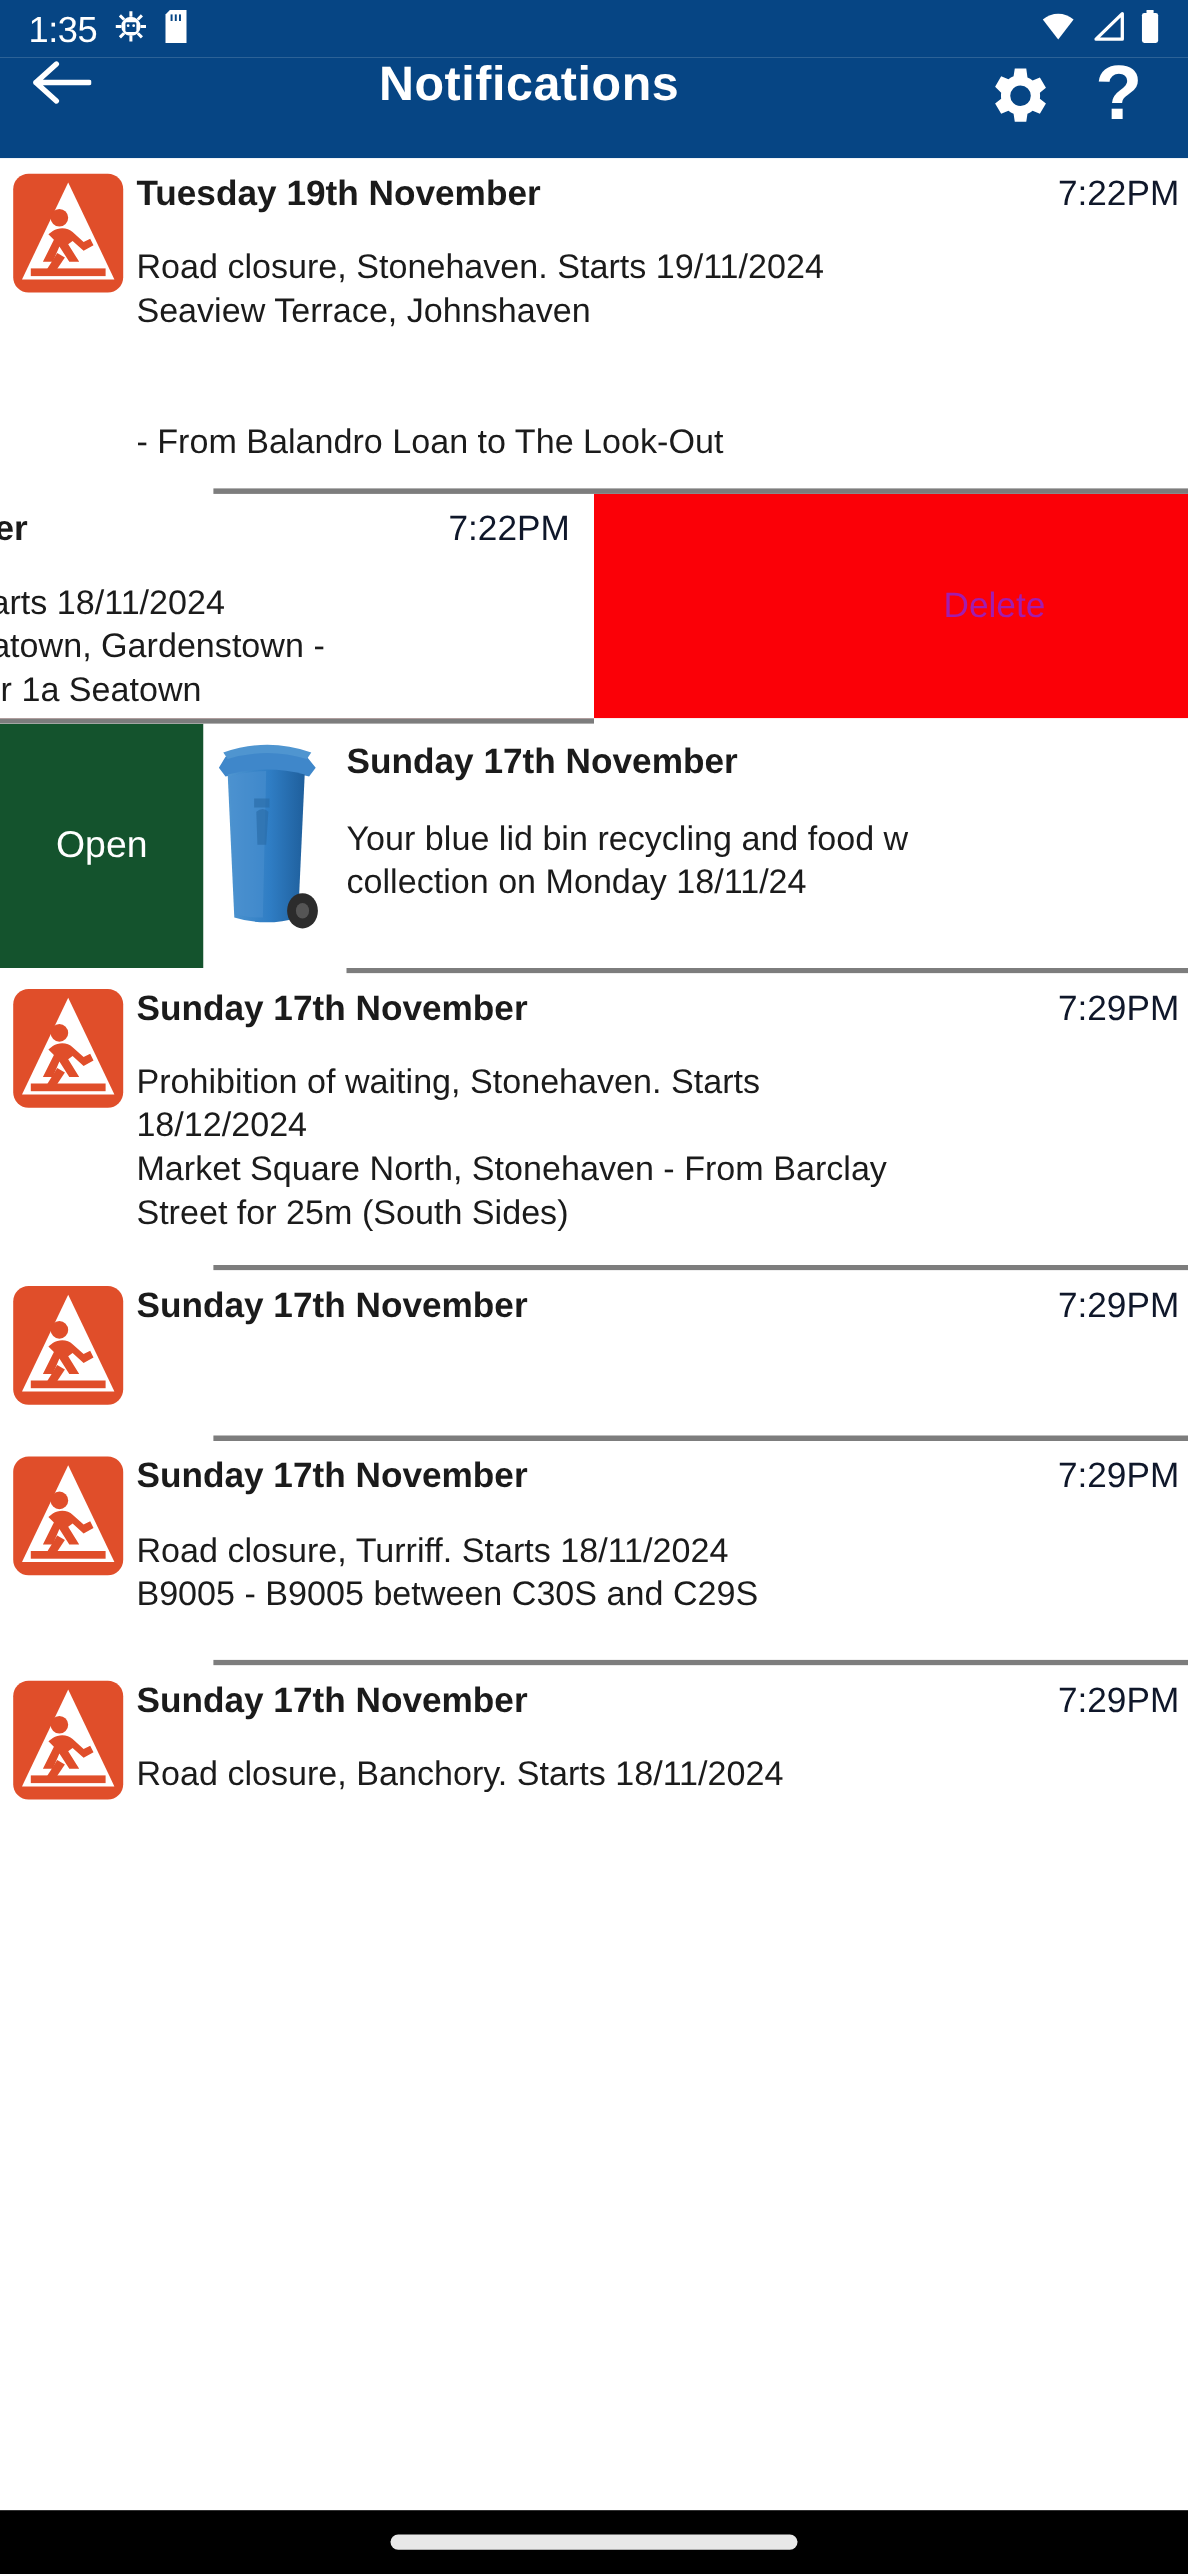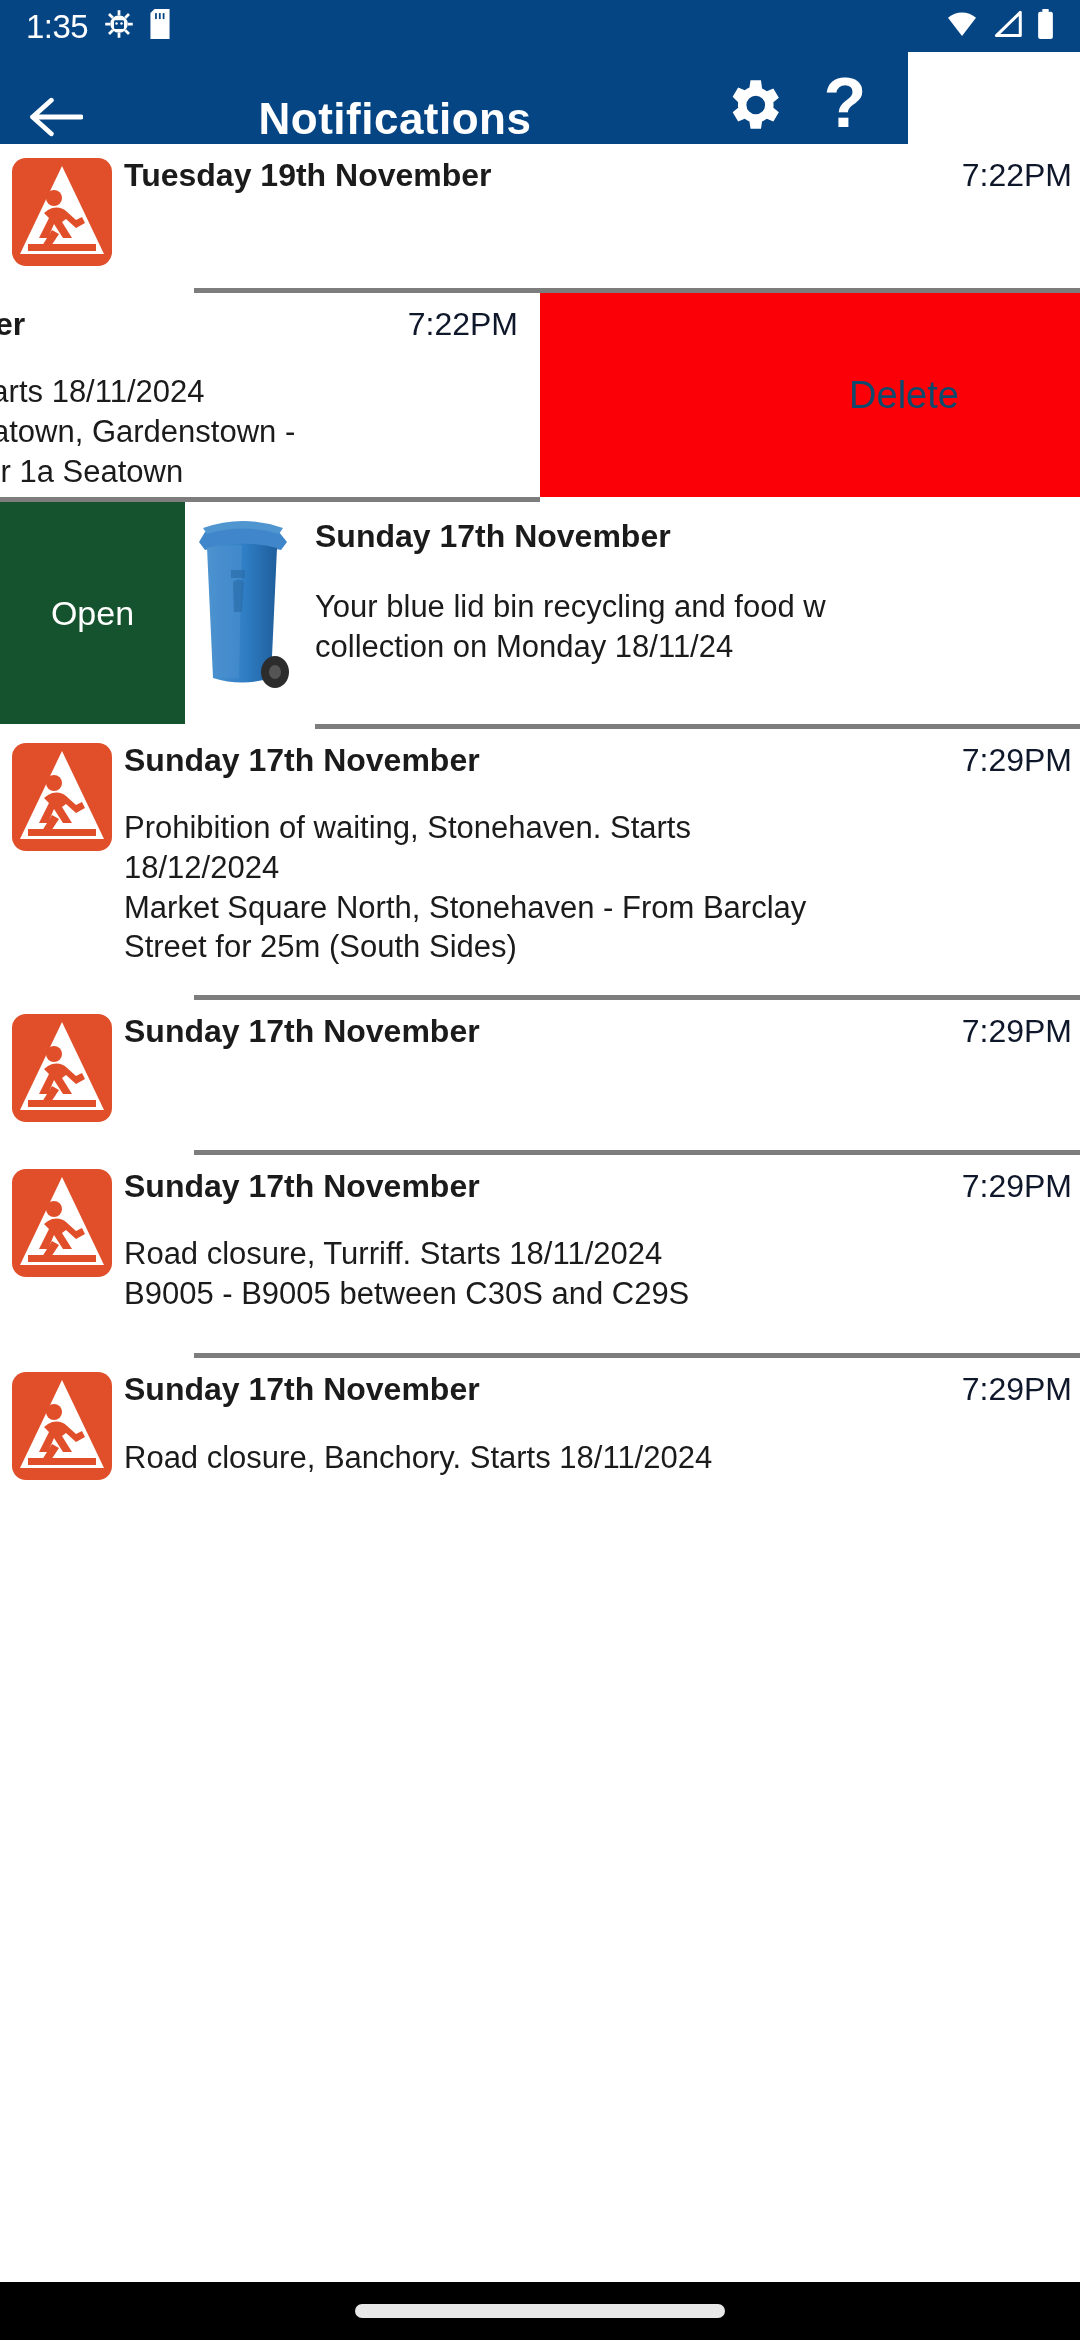--- a/index.html
+++ b/index.html
@@ -16,23 +16,23 @@
     position:absolute; top:0; left:0; width:1080px; height:52px;
     background:#064584; color:#fff;
     display:flex; align-items:center;
   }
   .sb-left { display:flex; align-items:center; gap:16px; padding-left:26px; }
   .sb-clock { font-size:33px; letter-spacing:-0.5px; line-height:1; }
   .sb-right { margin-left:auto; display:flex; align-items:center; gap:14px; padding-right:26px; }
 
   
   .appbar {
-    position:absolute; top:52px; left:0; width:908px; height:92px;
+    position:absolute; top:52px; left:0; width:1080px; height:92px;
     background:#064584; color:#fff;
-    display:flex; align-items:flex-end;
+    display:flex; align-items:flex-start;
   }
   .ab-back { width:110px; display:flex; align-items:center; justify-content:center; }
   .ab-title {
     flex:1; text-align:center; font-size:44px; font-weight:bold;
     letter-spacing:0.5px; margin-left:-40px;
   }
   .ab-actions { display:flex; align-items:center; gap:30px; padding-right:34px; }
 
   
   .list { position:absolute; top:144px; left:0; width:1080px; height:2224px; }
@@ -70,21 +70,21 @@
   
   .swipe-delete {
     position:relative; width:1080px; height:204px; overflow:hidden;
   }
   .swipe-delete .under {
     position:absolute; inset:0; background:#fb0007;
   }
   .swipe-delete .under-label {
     position:absolute; right:0; top:0; width:352px; height:204px;
     display:flex; align-items:center; justify-content:center;
-    color:#0c4a6e; font-size:38px;
+    color:#a21caf; font-size:32px;
   }
   .swipe-delete .fore {
     position:absolute; top:0; left:-270px; width:810px; height:204px;
     background:#fff; padding-top:14px;
   }
   .swipe-delete .fore .head { display:flex; align-items:baseline; padding-right:14px; }
   .swipe-delete .fore .bodytext {
     font-size:31px; color:#1b1b1b; line-height:1.28; margin-top:30px; white-space:pre-line;
   }
 
@@ -197,20 +197,25 @@
               <path d="M30 88l10-16 7 4-8 12z" fill="#e04e2a"></path>
               <rect x="16" y="86" width="68" height="7" fill="#e04e2a"></rect>
             </svg>
           </div>
         </div>
         <div class="text-col" style="padding-top:14px;">
           <div class="row-head">
             <span class="row-date">Tuesday 19th November</span>
             <span class="row-time">7:22PM</span>
           </div>
+          <div class="row-body">Road closure, Stonehaven. Starts 19/11/2024
+Seaview Terrace, Johnshaven
+
+
+  - From Balandro Loan to The Look-Out</div>
         </div>
       </div>
       <div class="divider" style="margin-top:22px;"></div>
     </div>
 
     <div class="swipe-delete">
       <div class="under"></div>
       <div class="under-label">Delete</div>
       <div class="fore">
         <div class="head">

